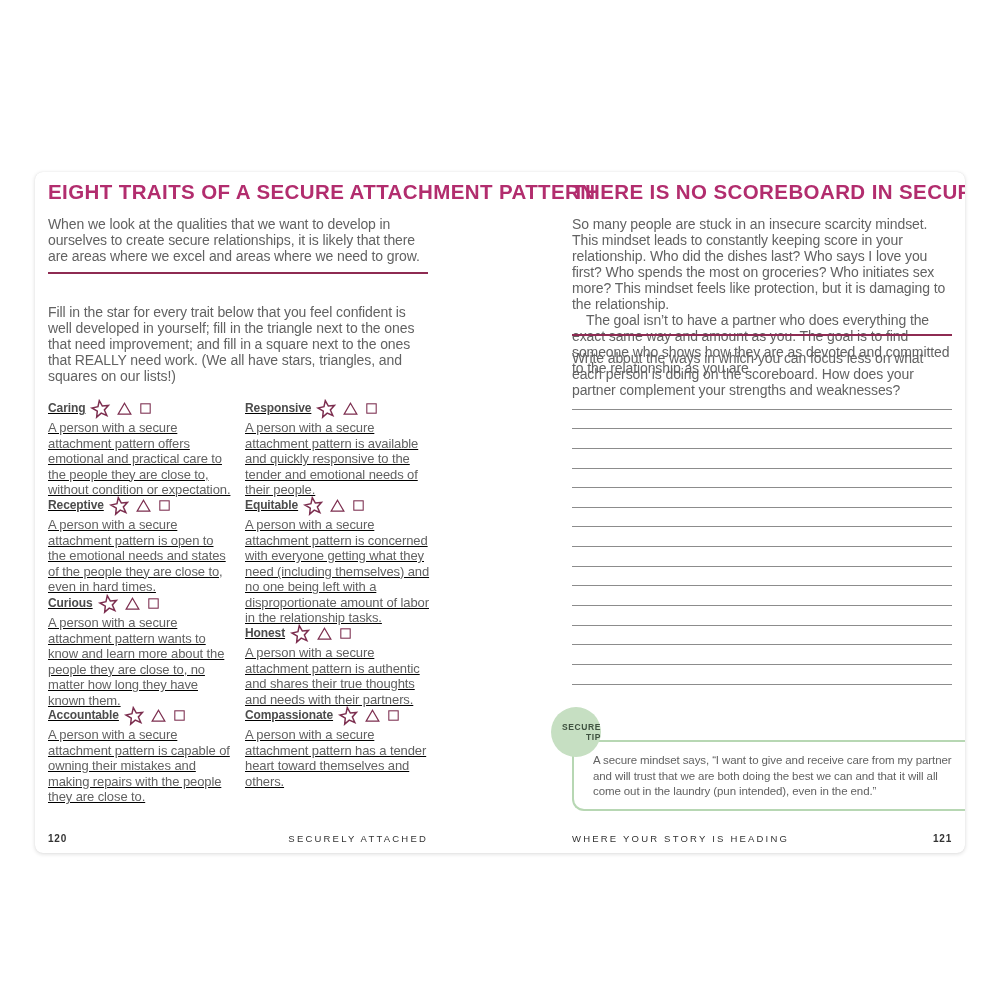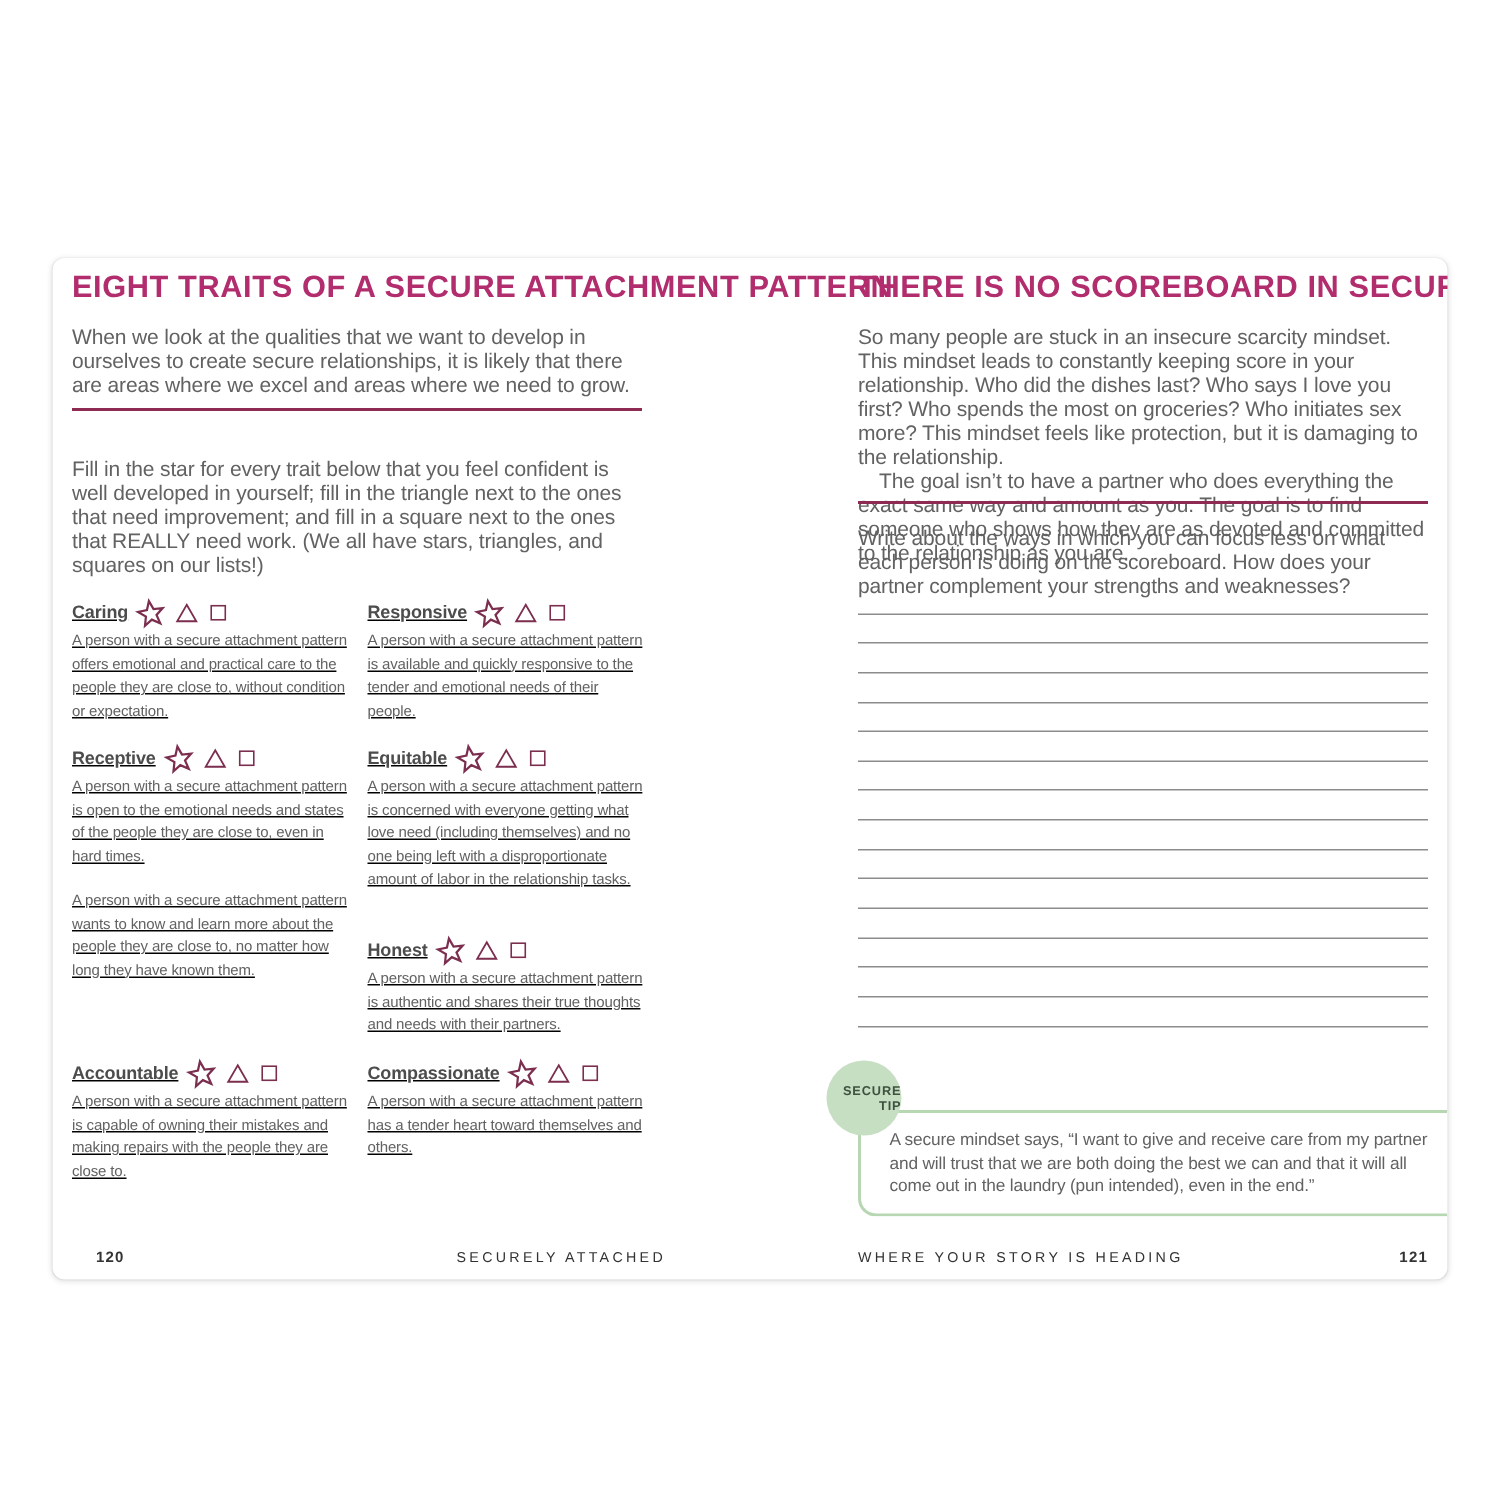--- a/index.html
+++ b/index.html
@@ -24,21 +24,21 @@
   .rule{height:2px;background:var(--rule);}
   .trait{width:185px;text-decoration:underline;}
   .trait-head{display:flex;align-items:center;gap:5px;height:22px;}
   .trait-name{font-size:12px;font-weight:bold;color:var(--label);
     letter-spacing:-.1px;}
   .shape{display:block;}
   .shape polygon,.shape rect{fill:none;stroke:var(--shape);stroke-width:1.7;}
   .star{width:21px;height:21px;transform:rotate(-9deg);}
   .tri{width:17px;height:17px;}
   .sq{width:15px;height:15px;}
-  .trait-desc{font-size:10px;line-height:15.5px;color:var(--body);
+  .trait-desc{font-size:13px;line-height:15.5px;color:var(--body);
     letter-spacing:-.1px;margin-top:1px;}
   .indent{text-indent:14px;}
   .wline{height:19.65px;border-bottom:1px solid var(--line);}
   .tip-box{border:2px solid var(--tipborder);border-right:none;
     border-radius:12px 0 0 12px;background:#fff;}
   .tip-circle{width:50px;height:50px;border-radius:50%;
     background:var(--tipfill);display:flex;flex-direction:column;
     align-items:flex-end;justify-content:center;z-index:2;}
   .tip-circle span{font-size:8.5px;font-weight:bold;color:var(--tiplabel);
     letter-spacing:.6px;line-height:10px;}
@@ -92,20 +92,32 @@
           <polygon points="12,4.5 21,20 3,20"></polygon>
         </svg>
       <svg class="shape sq" viewBox="0 0 24 24">
           <rect x="4.5" y="4.5" width="15" height="15"></rect>
         </svg>
     </div>
     <div class="trait-desc">A person with a secure attachment pattern is open to the emotional needs and states of the people they are close to, even in hard times.</div>
   </div>
 
   <div class="abs trait" style="left:13px;top:420px;">
+    <div class="trait-head">
+      <span class="trait-name">Curious</span>
+      <svg class="shape star" viewBox="0 0 24 24">
+          <polygon points="12,3 14.53,9.52 21.51,9.91 16.09,14.33 17.88,21.09 12,17.3 6.12,21.09 7.91,14.33 2.49,9.91 9.47,9.52"></polygon>
+        </svg>
+      <svg class="shape tri" viewBox="0 0 24 24">
+          <polygon points="12,4.5 21,20 3,20"></polygon>
+        </svg>
+      <svg class="shape sq" viewBox="0 0 24 24">
+          <rect x="4.5" y="4.5" width="15" height="15"></rect>
+        </svg>
+    </div>
     <div class="trait-desc">A person with a secure attachment pattern wants to know and learn more about the people they are close to, no matter how long they have known them.</div>
   </div>
 
   <div class="abs trait" style="left:13px;top:532px;">
     <div class="trait-head">
       <span class="trait-name">Accountable</span>
       <svg class="shape star" viewBox="0 0 24 24">
           <polygon points="12,3 14.53,9.52 21.51,9.91 16.09,14.33 17.88,21.09 12,17.3 6.12,21.09 7.91,14.33 2.49,9.91 9.47,9.52"></polygon>
         </svg>
       <svg class="shape tri" viewBox="0 0 24 24">
@@ -140,21 +152,21 @@
       <svg class="shape star" viewBox="0 0 24 24">
           <polygon points="12,3 14.53,9.52 21.51,9.91 16.09,14.33 17.88,21.09 12,17.3 6.12,21.09 7.91,14.33 2.49,9.91 9.47,9.52"></polygon>
         </svg>
       <svg class="shape tri" viewBox="0 0 24 24">
           <polygon points="12,4.5 21,20 3,20"></polygon>
         </svg>
       <svg class="shape sq" viewBox="0 0 24 24">
           <rect x="4.5" y="4.5" width="15" height="15"></rect>
         </svg>
     </div>
-    <div class="trait-desc">A person with a secure attachment pattern is concerned with everyone getting what love need (including themselves) and no one being left with a disproportionate amount of labor in the relationship tasks.</div>
+    <div class="trait-desc">A person with a secure attachment pattern is concerned with everyone getting what they need (including themselves) and no one being left with a disproportionate amount of labor in the relationship tasks.</div>
   </div>
 
   <div class="abs trait" style="left:210px;top:450px;">
     <div class="trait-head">
       <span class="trait-name">Honest</span>
       <svg class="shape star" viewBox="0 0 24 24">
           <polygon points="12,3 14.53,9.52 21.51,9.91 16.09,14.33 17.88,21.09 12,17.3 6.12,21.09 7.91,14.33 2.49,9.91 9.47,9.52"></polygon>
         </svg>
       <svg class="shape tri" viewBox="0 0 24 24">
           <polygon points="12,4.5 21,20 3,20"></polygon>
@@ -175,21 +187,21 @@
       <svg class="shape tri" viewBox="0 0 24 24">
           <polygon points="12,4.5 21,20 3,20"></polygon>
         </svg>
       <svg class="shape sq" viewBox="0 0 24 24">
           <rect x="4.5" y="4.5" width="15" height="15"></rect>
         </svg>
     </div>
     <div class="trait-desc">A person with a secure attachment pattern has a tender heart toward themselves and others.</div>
   </div>
 
-  <div class="abs foot-left" style="left:29px;top:661px;gap:14px;">
+  <div class="abs foot-left" style="left:13px;top:661px;gap:14px;">
     <span class="pageno">120</span>
     <span class="runhead">SECURELY ATTACHED</span>
   </div>
 
   <div class="abs" style="left:537px;top:8px;width:380px;">
     <span class="title">THERE IS NO SCOREBOARD IN SECURE ATTACHMENT</span>
   </div>
 
   <div class="abs" style="left:537px;top:44px;width:383px;">
     <div class="body-text">So many people are stuck in an insecure scarcity mindset. This mindset leads to constantly keeping score in your relationship. Who did the dishes last? Who says I love you first? Who spends the most on groceries? Who initiates sex more? This mindset feels like protection, but it is damaging to the relationship.</div>

